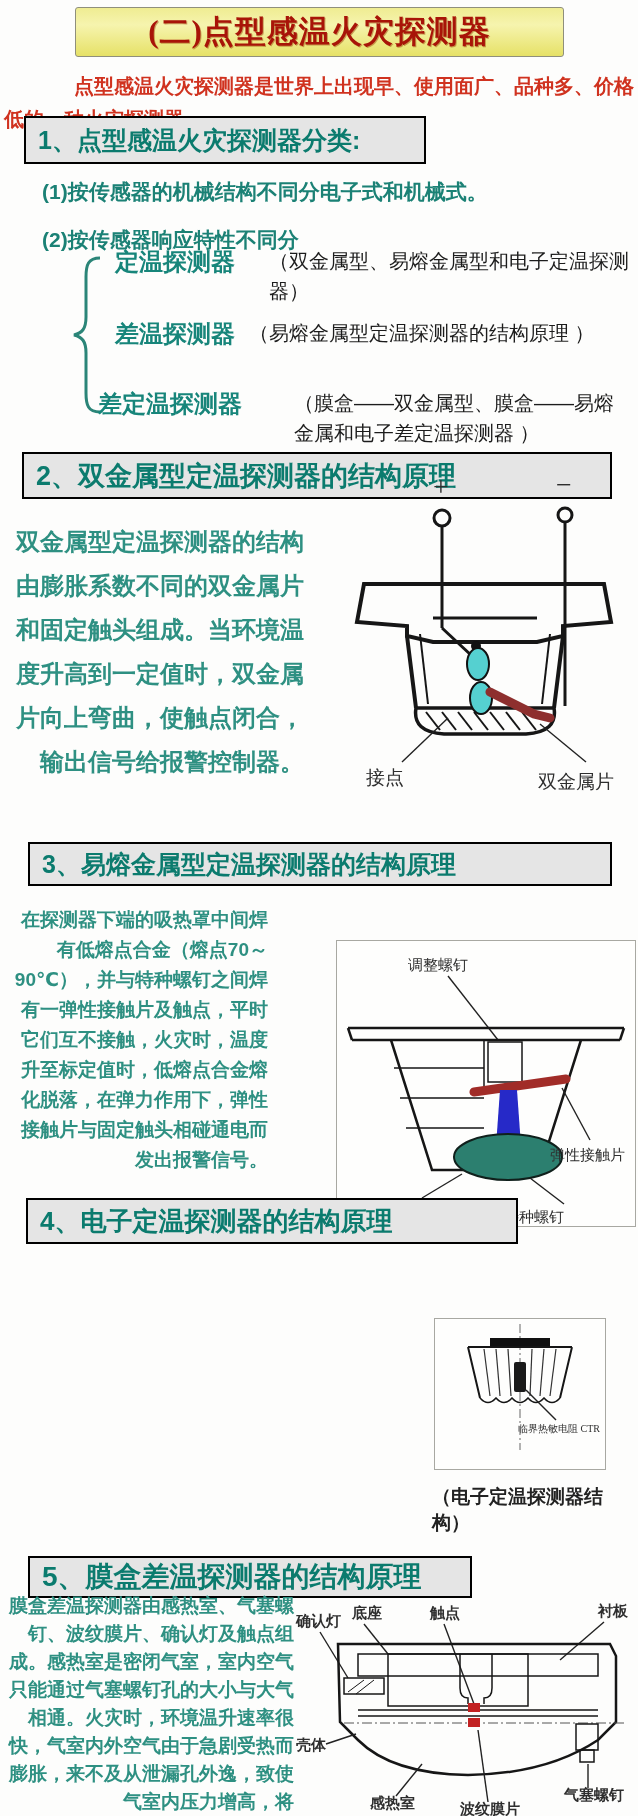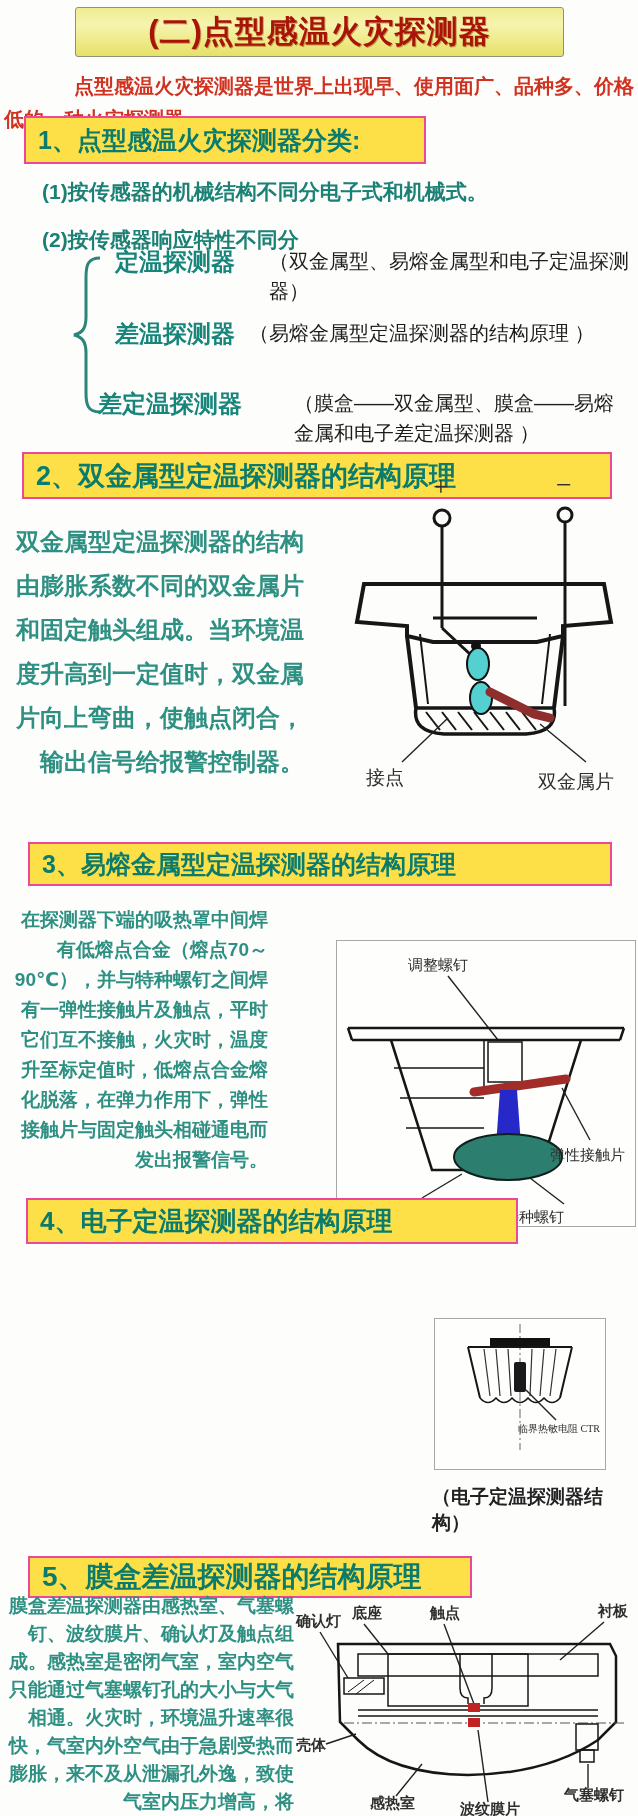--- a/index.html
+++ b/index.html
@@ -1,28 +1,28 @@
 <!DOCTYPE html>
 <html><head>
 <meta charset="utf-8">
 <style>
   html,body{margin:0;padding:0;}
   body{background:#e8e8e6;font-family:"Liberation Sans","DejaVu Sans",sans-serif;}
   #page{position:relative;width:638px;height:1816px;background:#fdfdfc;margin:0 auto;overflow:hidden;}
 
   .banner{position:absolute;left:75px;top:7px;width:487px;height:48px;
     background:linear-gradient(180deg,#efec92 0%,#f6f4ae 35%,#e6e167 100%);
-    border:1px solid #8f8f7c;border-radius:3px;display:flex;align-items:center;justify-content:center;}
+    border:1px solid #8f8f7c;border-radius:3px;display:flex;align-items:center;justify-content:center;font-family:Liberation Serif, serif;}
   .banner span{font-size:31px;font-weight:bold;color:#a81408;letter-spacing:1px;
     text-shadow:1px 1px 0 rgba(150,60,0,.45);}
 
   .intro{position:absolute;left:4px;top:70px;width:632px;color:#d0321f;font-weight:bold;
     font-size:20px;line-height:33px;text-indent:3.5em;}
 
-  .sec-box{position:absolute;border:2px solid #ec4899;background:#fde047;box-sizing:border-box;
+  .sec-box{position:absolute;border:2px solid #000000;background:#e5e5e5;box-sizing:border-box;
     display:flex;align-items:center;padding:0 12px;font-weight:bold;color:#0b7b6e;}
   .sec1{left:24px;top:116px;width:402px;height:48px;font-size:25px;}
   .sec2{left:22px;top:452px;width:590px;height:47px;font-size:27px;}
   .sec3{left:28px;top:842px;width:584px;height:44px;font-size:25px;}
   .sec4{left:26px;top:1198px;width:492px;height:46px;font-size:26px;}
   .sec5{left:28px;top:1556px;width:444px;height:42px;font-size:28px;}
 
   .item{position:absolute;font-size:21px;font-weight:bold;color:#1b8175;}
   .item1{left:42px;top:178px;}
   .item2{left:42px;top:226px;}

